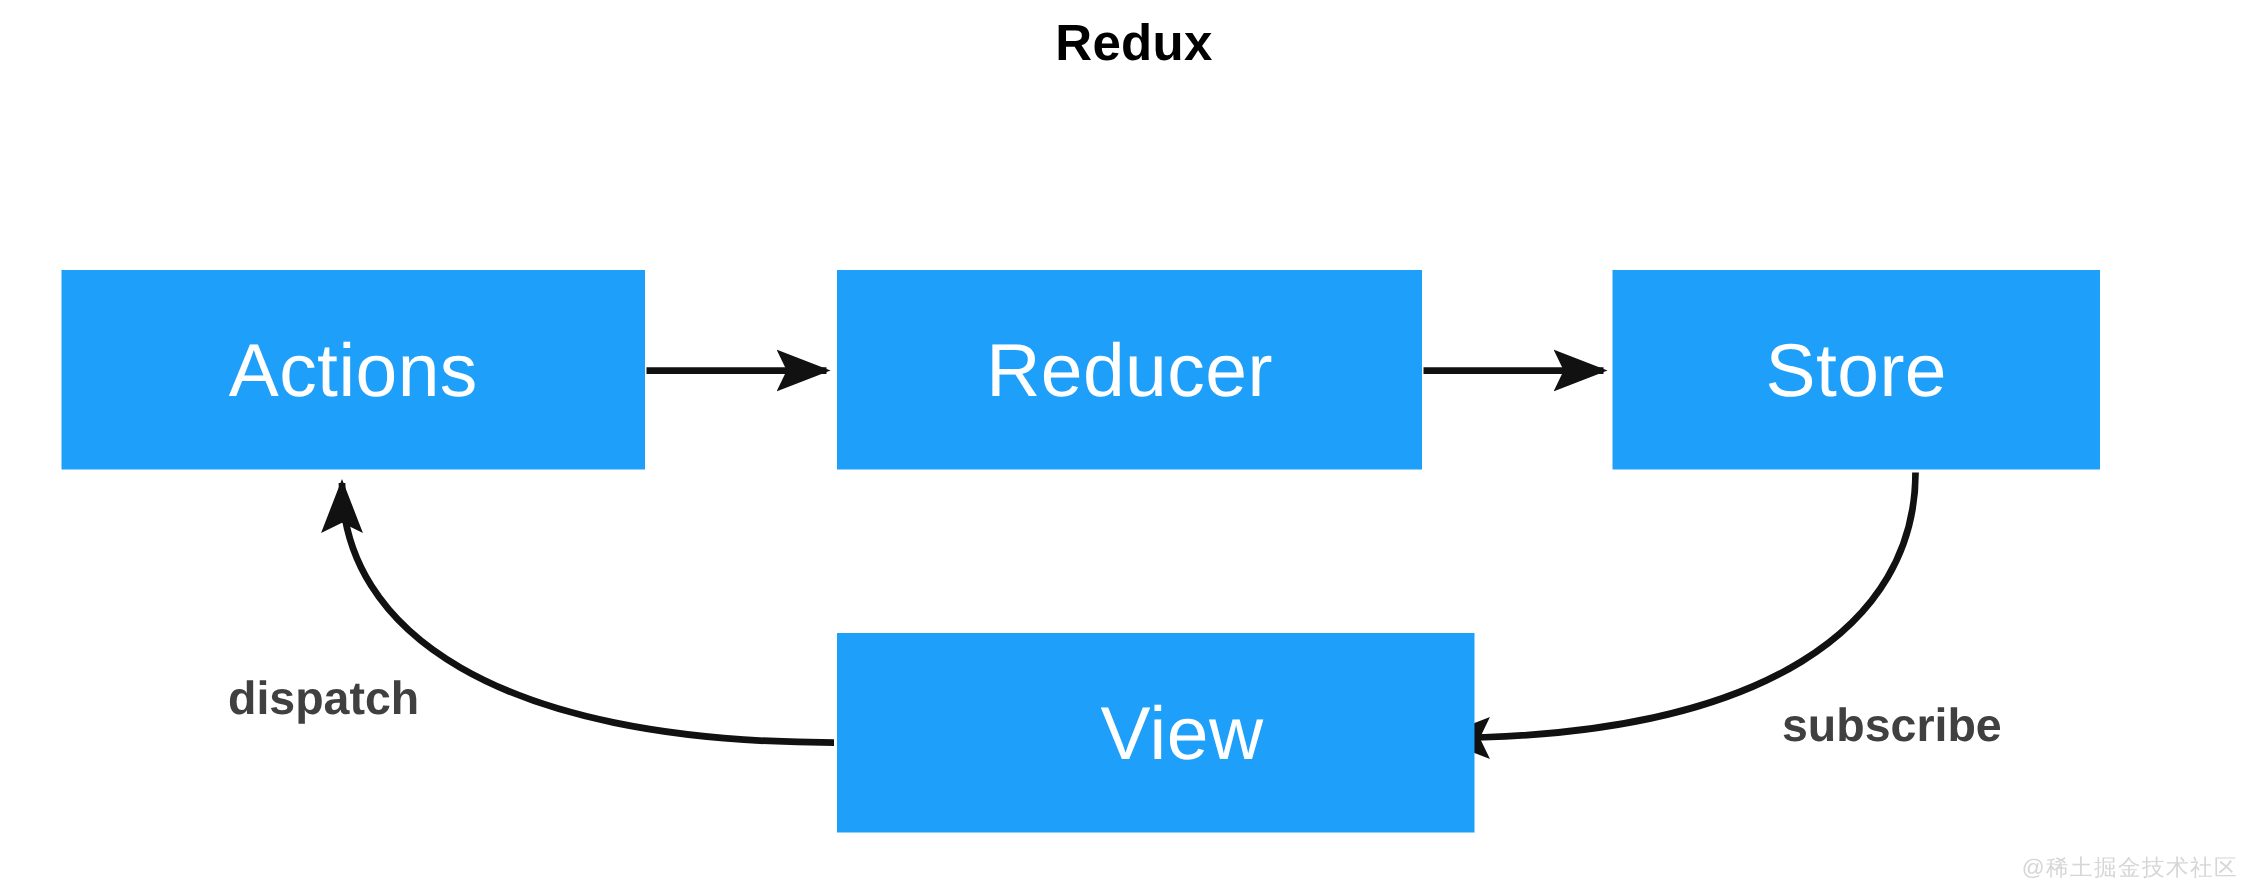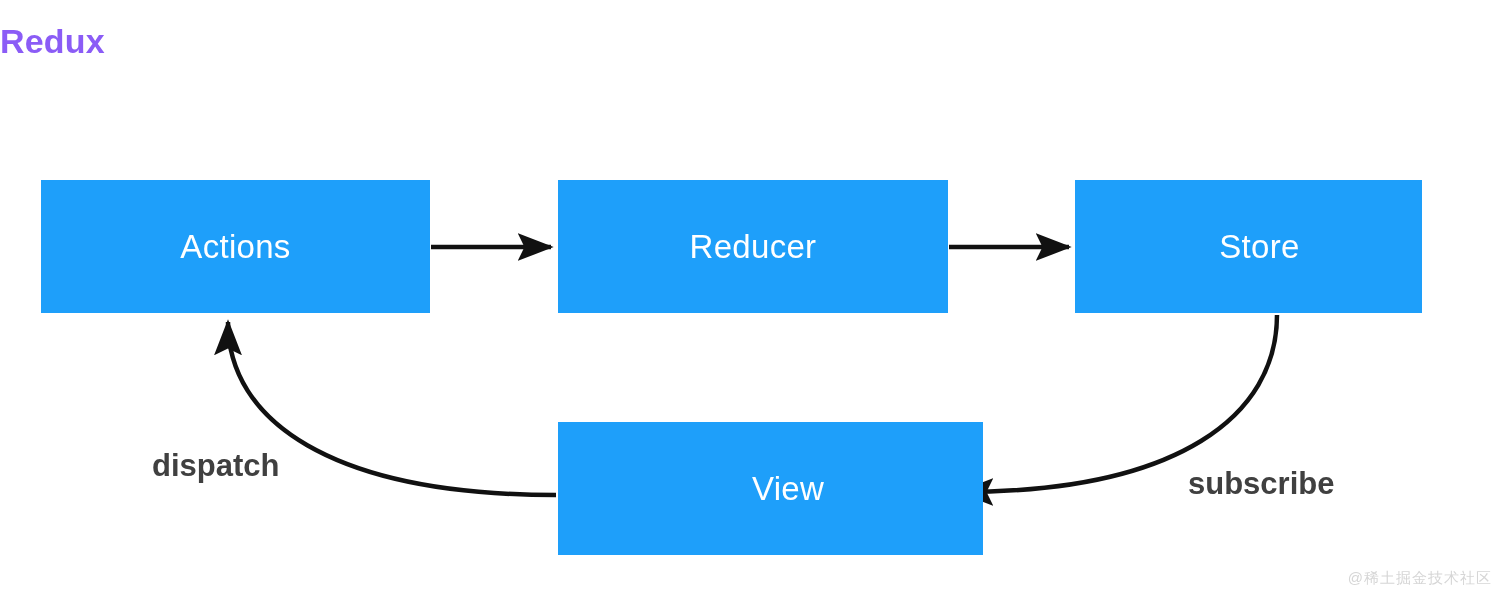--- a/index.html
+++ b/index.html
@@ -11,43 +11,43 @@
     position: relative;
     width: 1512px;
     height: 590px;
     background: #ffffff;
     overflow: hidden;
     font-family: "Liberation Sans", sans-serif;
   }
   #title {
     position: absolute;
     left: 0;
-    top: 22px;
+    top: 10px;
     width: 1512px;
-    text-align: left;
+    text-align: center;
     font-size: 34px;
     font-weight: bold;
-    color: #8b5cf6;
+    color: #000000;
     letter-spacing: 0.2px;
   }
   .node {
     position: absolute;
     display: flex;
     align-items: center;
     justify-content: center;
     color: #ffffff;
-    font-size: 33px;
+    font-size: 50px;
     font-weight: normal;
     line-height: 1;
     letter-spacing: 0.3px;
     user-select: none;
   }
   #node-actions { left: 41px;   top: 180px; width: 389px; height: 133px; }
   #node-reducer { left: 558px;  top: 180px; width: 390px; height: 133px; }
-  #node-store   { left: 1075px; top: 180px; width: 325px; height: 133px; padding-left: 22px; }
+  #node-store   { left: 1075px; top: 180px; width: 325px; height: 133px; }
   #node-view    { left: 558px;  top: 422px; width: 390px; height: 133px; padding-left: 35px; }
 
   #edges {
     position: absolute;
     left: 0;
     top: 0;
     width: 1512px;
     height: 590px;
     pointer-events: none;
   }

